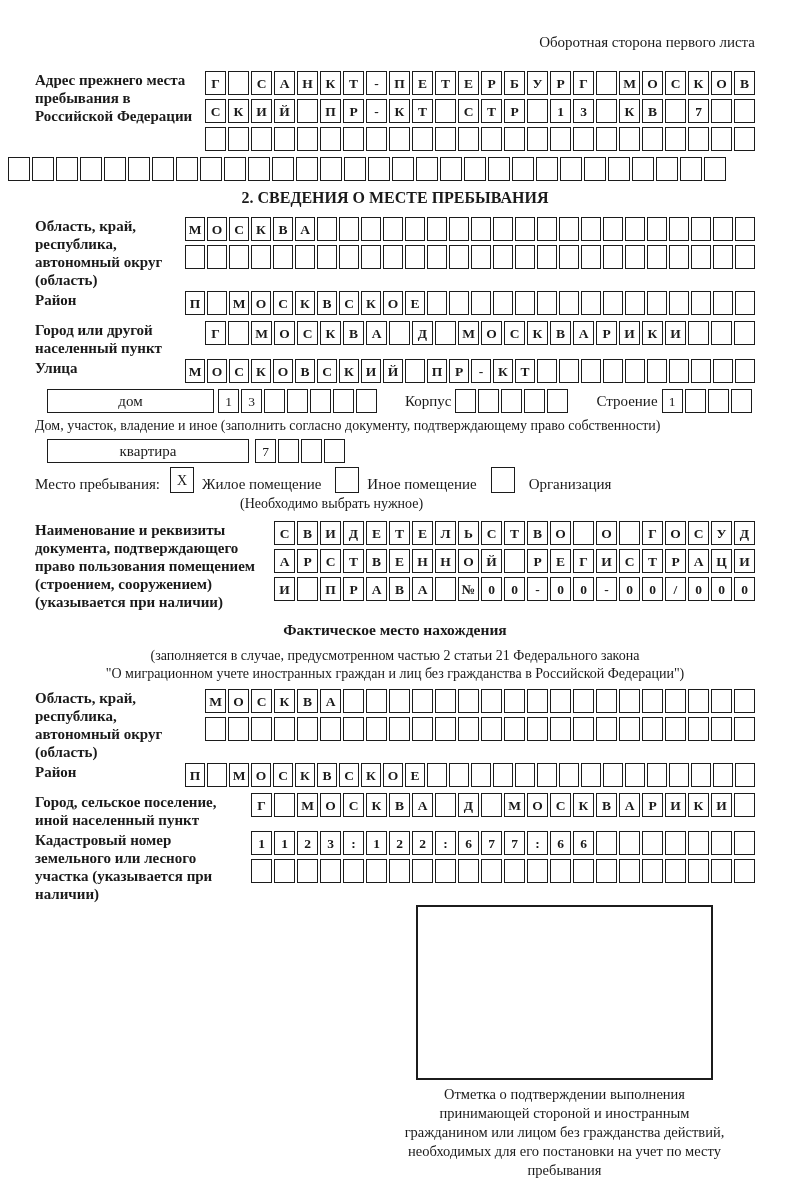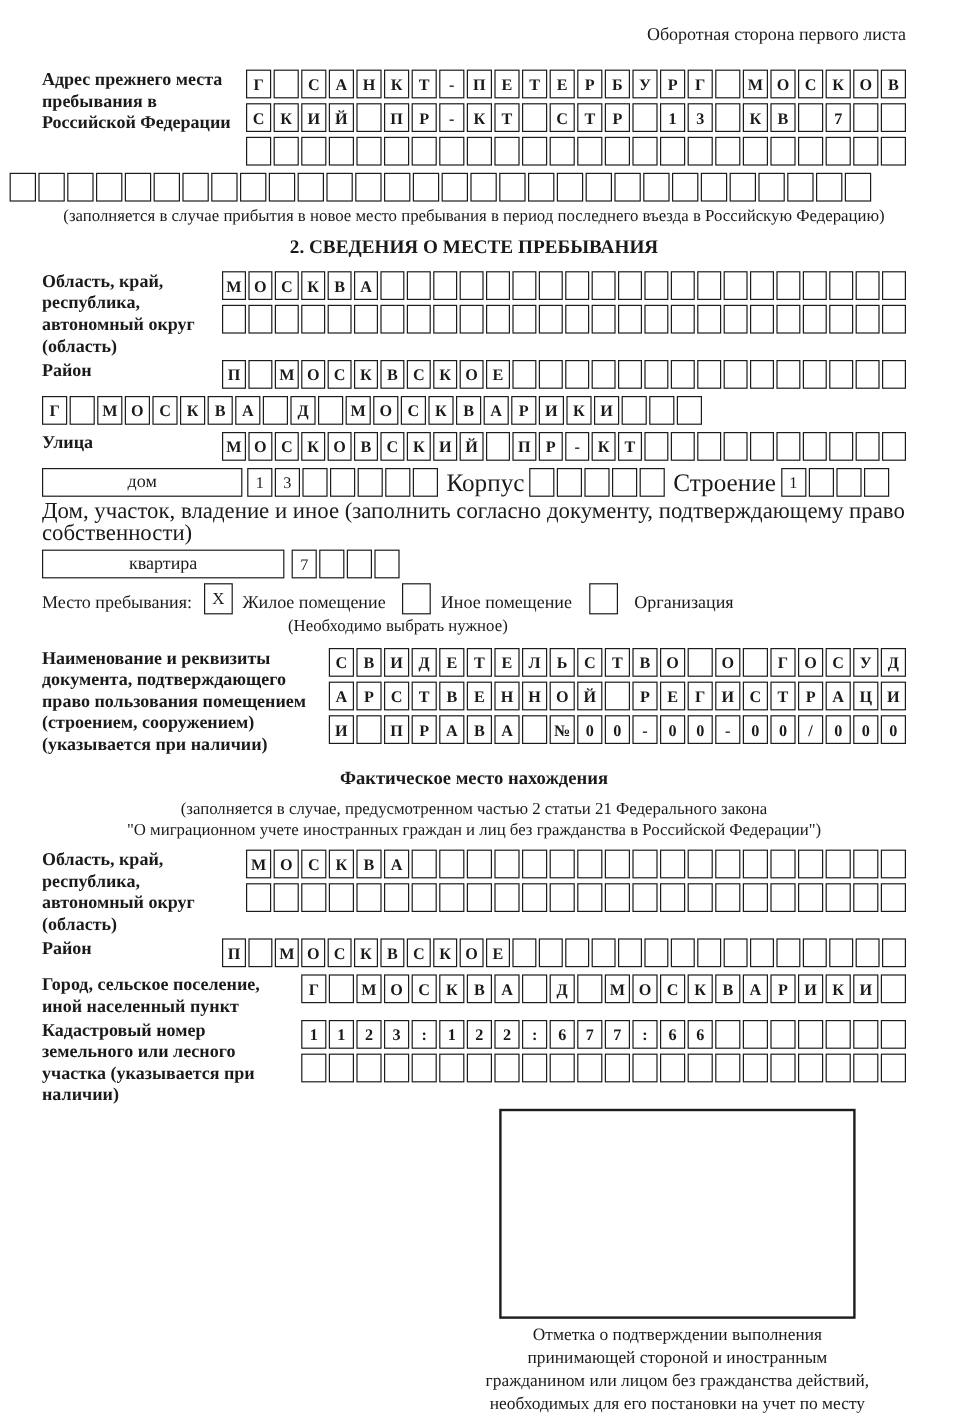--- a/index.html
+++ b/index.html
@@ -4,50 +4,50 @@
 <style>
   html,body{margin:0;padding:0;background:#fff;}
   .page{
     position:relative;
     width:800px;height:1180px;
     background:#fff;color:#1a1a1a;
     font-family:"Liberation Serif","DejaVu Serif",serif;
     font-size:15px;line-height:18px;
     overflow:hidden;
     box-sizing:border-box;
-    padding-top:20px;
+    padding-top:33px;
   }
   .header-note{text-align:right;margin:0 45px 20px 0;font-size:15px;}
   .content{margin-left:35px;margin-right:45px;}
   .field{display:flex;align-items:flex-start;margin-bottom:2px;font-weight:bold;}
   .flabel{flex:1;padding-right:6px;font-size:15px;line-height:18px;}
   .rows{flex:none;}
   .cells{display:flex;gap:2px;margin-bottom:4px;}
   .cell{
     flex:none;width:19px;height:22px;
     border:1.5px solid #1c1c1c;
     display:flex;align-items:center;justify-content:center;
     font-size:13.5px;line-height:13px;background:#fff;
   }
   .n26 .cell{width:18px;}
   .n30{margin-left:-27px;}
   .n30 .cell{width:20px;}
   .caption{font-size:14px;text-align:center;margin:0 0 6px 0;line-height:18px;}
-  .caption-left{font-size:19px;text-align:left;margin:0 0 4px 0;line-height:18px;font-family:Liberation Serif, serif;}
+  .caption-left{font-size:14px;text-align:left;margin:0 0 4px 0;line-height:18px;font-family:Liberation Serif, serif;}
   .sec-title{font-weight:bold;font-size:16px;text-align:center;margin:8px 0 10px 0;}
   .sub-title{font-weight:bold;font-size:15.5px;text-align:center;margin:10px 0 8px 0;}
   .inline-row{display:flex;align-items:center;margin-bottom:4px;}
   .wide-box{
     flex:none;height:22px;border:1.5px solid #1c1c1c;
     display:flex;align-items:center;justify-content:center;
-    font-size:15px;background:#fff;
+    font-size:15px;background:#fff;margin-left:12px;
   }
   .house-box{width:165px;margin-right:4px;}
   .apt-box{width:200px;margin-right:6px;}
-  .inline-label{font-size:21px;margin:0 4px 0 7px;}
+  .inline-label{font-size:15px;margin:0 4px 0 28px;}
   .stay-row{display:flex;align-items:flex-end;margin:4px 0 2px 0;}
   .stay-label{margin-right:10px;}
   .checkbox{width:22px;height:24px;font-size:14px;}
   .opt-label{margin:0 14px 0 8px;}
   .stay-note{font-size:14px;margin:0 0 8px 205px;}
   .stamp-wrap{width:297px;margin-left:auto;margin-right:42px;margin-top:2px;}
   .stamp-box{width:100%;height:175px;border:2px solid #1c1c1c;box-sizing:border-box;background:#fff;}
   .stamp-caption{font-size:14.5px;line-height:19px;text-align:center;margin-top:5px;width:112%;margin-left:-6%;}
 </style>
 </head>
@@ -167,21 +167,20 @@
         <span class="cell"></span>
         <span class="cell"></span>
         <span class="cell"></span>
         <span class="cell"></span>
         <span class="cell"></span>
         <span class="cell"></span>
         <span class="cell"></span>
         <span class="cell"></span>
         <span class="cell"></span>
       </div>
-    <div class="caption">(заполняется в случае прибытия в новое место пребывания в период последнего въезда в Российскую Федерацию)</div>
 
     <div class="sec-title">2. СВЕДЕНИЯ О МЕСТЕ ПРЕБЫВАНИЯ</div>
 
     <div class="field">
       <div class="flabel">Область, край, республика, автономный округ (область)</div>
       <div class="rows">
         <div class="cells n26">
             <span class="cell">М</span>
             <span class="cell">О</span>
             <span class="cell">С</span>
@@ -268,20 +267,21 @@
             <span class="cell"></span>
             <span class="cell"></span>
             <span class="cell"></span>
             <span class="cell"></span>
             <span class="cell"></span>
           </div>
       </div>
     </div>
 
     <div class="field">
+      <div class="flabel">Город или другой населенный пункт</div>
       <div class="rows">
         <div class="cells n24">
             <span class="cell">Г</span>
             <span class="cell"></span>
             <span class="cell">М</span>
             <span class="cell">О</span>
             <span class="cell">С</span>
             <span class="cell">К</span>
             <span class="cell">В</span>
             <span class="cell">А</span>

